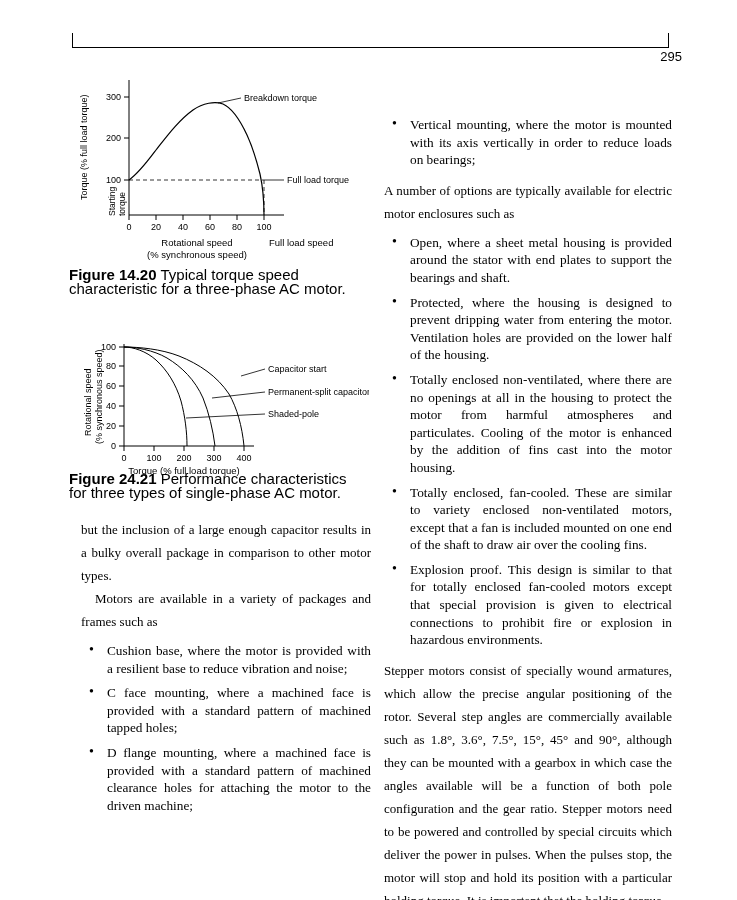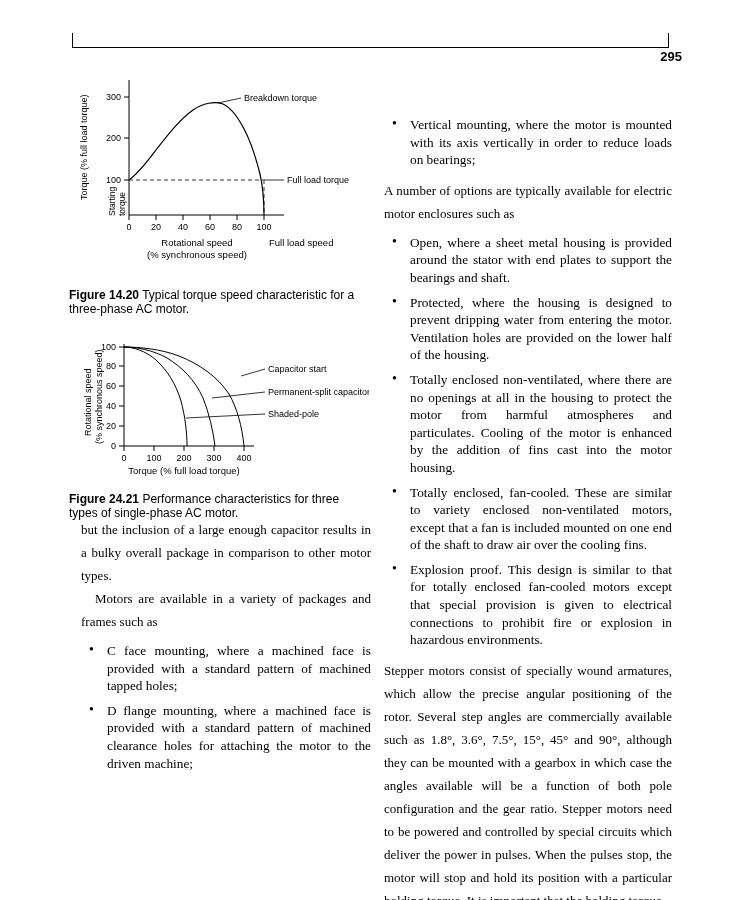--- a/index.html
+++ b/index.html
@@ -44,21 +44,21 @@
   }
   .runhead-tick-right {
     position: absolute;
     left: 668px; top: 33px;
     width: 1px; height: 15px;
     background: #000;
   }
   .folio {
     position: absolute;
     right: 55px; top: 49px;
-    font-weight: bold;
+    font-weight: normal;
     font-size: 13px;
     font-family: "Liberation Sans", sans-serif;
   }
   .col-right {
     position: absolute;
     left: 384px; top: 76px;
     width: 288px;
     margin-top: 40px;
   }
 
@@ -90,23 +90,23 @@
     content: "\2022";
     position: absolute;
     left: 8px;
     top: -1px;
     font-size: 14px;
   }
 
   
   .caption {
     font-family: "Liberation Sans", sans-serif;
-    font-size: 12px;
+    font-size: 15px;
     line-height: 14px;
-    margin-top: 20px;
+    margin-top: 0;
     width: 280px;
   }
   .caption b { font-weight: bold; }
   .fig1 { position: absolute; left: 69px; top: 70px; width: 300px; height: 195px; }
   .fig1-cap { position: absolute; left: 69px; top: 268px; width: 290px; }
   .fig2 { position: absolute; left: 69px; top: 336px; width: 300px; height: 140px; }
   .fig2-cap { position: absolute; left: 69px; top: 472px; width: 290px; }
   .leftText { position: absolute; left: 69px; top: 518px; width: 290px; margin-left: 12px; }
 
   svg text {
@@ -228,20 +228,21 @@
 
   <div class="fig2-cap caption">
     <b>Figure 24.21</b>
     <span>Performance characteristics for three types of single-phase AC motor.</span>
   </div>
 
   <div class="leftText">
     <p class="body">but the inclusion of a large enough capacitor results in a bulky overall package in comparison to other motor types.</p>
     <p class="body indent">Motors are available in a variety of packages and frames such as</p>
     <ul class="bullets">
+      <li>Cushion base, where the motor is provided with a resilient base to reduce vibration and noise;</li>
       <li>C face mounting, where a machined face is provided with a standard pattern of machined tapped holes;</li>
       <li>D flange mounting, where a machined face is provided with a standard pattern of machined clearance holes for attaching the motor to the driven machine;</li>
     </ul>
   </div>
 
   <div class="col-right">
     <ul class="bullets" style="margin-top:0">
       <li>Vertical mounting, where the motor is mounted with its axis vertically in order to reduce loads on bearings;</li>
     </ul>
     <p class="body space-before">A number of options are typically available for electric motor enclosures such as</p>

